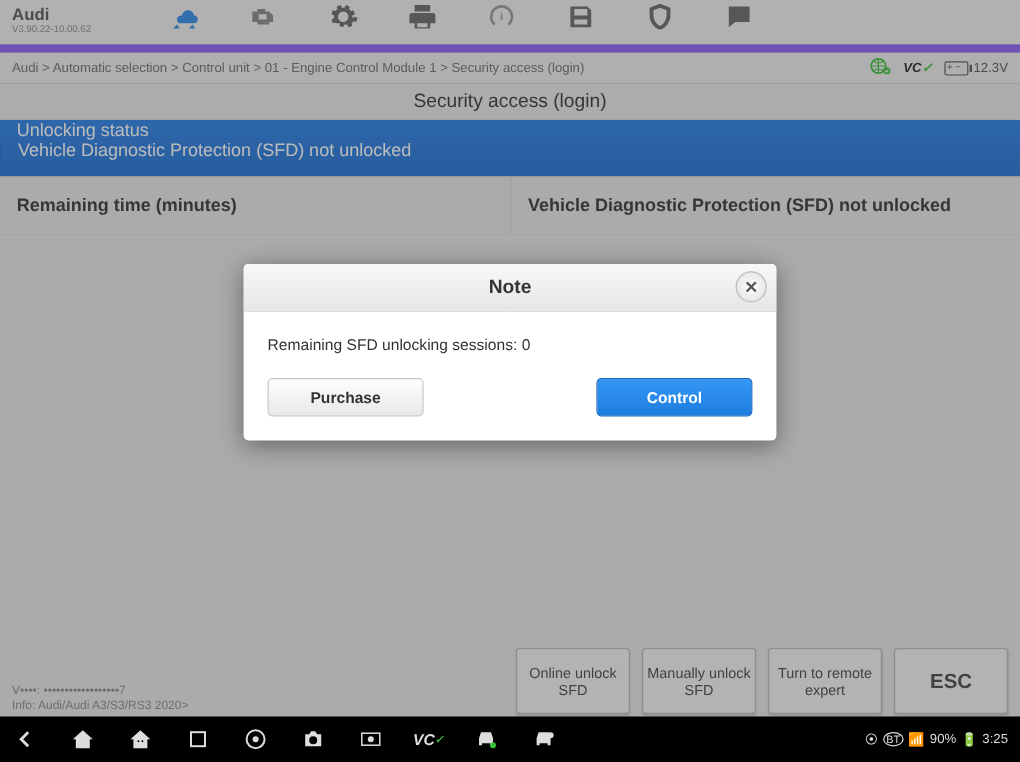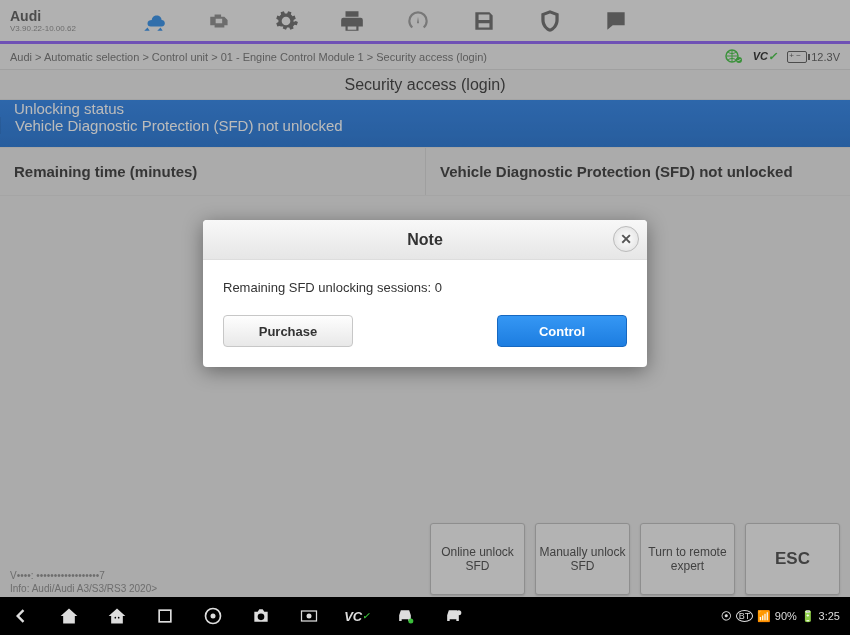--- a/index.html
+++ b/index.html
@@ -1,20 +1,20 @@
 <!DOCTYPE html>
 <html><head>
 <meta charset="utf-8">
 <style>
   * { box-sizing: border-box; margin: 0; padding: 0; font-family: Arial, Helvetica, sans-serif; }
   html, body { width: 850px; height: 635px; overflow: hidden; background:#000; }
   .app { width:850px; height:635px; position:relative; background:#e6e6e6; }
 
   
-  .topbar { height:44px; background:#f0f0f0; display:flex; align-items:center; border-bottom:3px solid #8b5cf6; }
+  .topbar { height:44px; background:#f0f0f0; display:flex; align-items:flex-start; border-bottom:7px solid #8b5cf6; }
   .brand { width:120px; padding:4px 10px; }
   .brand-title { font-size:14px; color:#555; font-weight:bold; }
   .brand-ver { font-size:8px; color:#888; }
   .toolbar-icons { display:flex; gap:38px; padding-left:20px; }
   .tb-icon { width:28px; height:28px; display:flex; align-items:center; justify-content:center; }
   .tb-icon svg { width:26px; height:26px; }
 
   
   .crumbrow { height:26px; background:#ededed; display:flex; align-items:center; padding:0 10px; border-bottom:1px solid #d6d6d6; font-size:11px; color:#6d6d6d; }
   .crumbrow .crumb { flex:1; }
@@ -35,21 +35,21 @@
   .trow .cell { width:50%; display:flex; align-items:center; padding:0 14px; font-size:15px; }
   .trow .cell + .cell { border-left:1px solid rgba(0,0,0,.08); }
   .trow.data { background:#e6e6e6; color:#333; }
   .trow.data .cell { font-size:15px;font-weight:bold; }
 
   
   .content-area { position:relative; height:360px; background:#e6e6e6;}
 
   
   .bottom-actions { position:absolute; bottom:40px; right:10px; display:flex; gap:10px;}
-  .act-btn { width:95px; height:72px; background:#f3f3f3; border:1px solid #bbb; border-radius:3px; font-size:12px; color:#444; display:flex; align-items:center; justify-content:center; text-align:center; cursor:pointer; box-shadow:0 1px 2px rgba(0,0,0,.15);}
+  .act-btn { width:95px; height:55px; background:#f3f3f3; border:1px solid #bbb; border-radius:3px; font-size:12px; color:#444; display:flex; align-items:center; justify-content:center; text-align:center; cursor:pointer; box-shadow:0 1px 2px rgba(0,0,0,.15);}
   .act-btn.esc { font-size:17px; font-weight:bold;}
   
   .info-strip { position:absolute; bottom:40px; left:10px; font-size:10px; color:#888; line-height:1.3;}
   
   
   .overlay { position:absolute; left:0; top:0; width:100%; height:597px; background:rgba(60,60,60,.35); }
 
   
   .modal { position:absolute; left:203px; top:220px; width:444px; background:#fff; border-radius:4px; box-shadow:0 4px 20px rgba(0,0,0,.4);}
   .modal-header { height:40px; background:linear-gradient(#f8f8f8,#e6e6e6); border-bottom:1px solid #ddd; border-radius:4px 4px 0 0; position:relative; display:flex; align-items:center; justify-content:center;}

